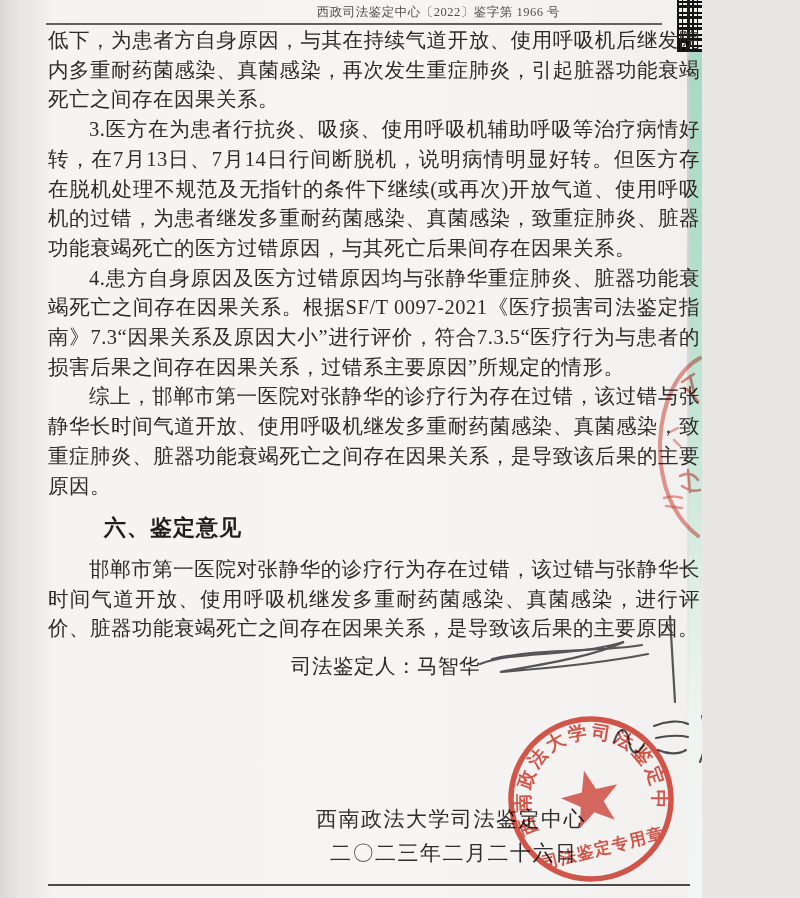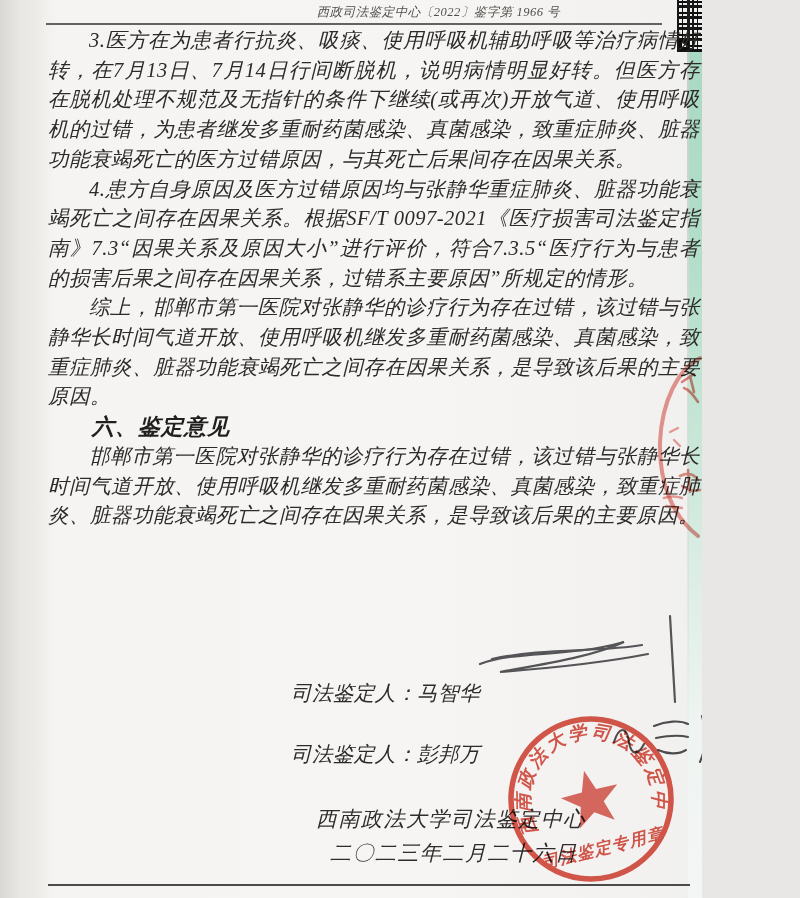--- a/index.html
+++ b/index.html
@@ -1,18 +1,18 @@
 <!DOCTYPE html>
 <html><head>
 <meta charset="utf-8">
 <style>
   html,body{margin:0;padding:0;}
   body{width:800px;height:898px;background:#e8e7e5;font-family:"Liberation Serif","DejaVu Serif",serif;}
   .page{position:relative;width:702px;height:898px;overflow:hidden;
-        background:linear-gradient(90deg,#dedcd9 0%,#eceae7 4%,#f5f4f2 8%,#f6f5f3 60%,#f2f1ef 96%,#eef0ee 100%);font-style:italic;}
+        background:linear-gradient(90deg,#dedcd9 0%,#eceae7 4%,#f5f4f2 8%,#f6f5f3 60%,#f2f1ef 96%,#eef0ee 100%);}
   
   .edge-shadow-left{position:absolute;left:0;top:0;bottom:0;width:46px;
         background:linear-gradient(90deg,#d9d8d5 0%,#e9e8e5 45%,rgba(246,245,243,0) 100%);}
   
   .green-strip{position:absolute;right:0;top:0;bottom:0;width:14px;
         background:linear-gradient(180deg,#a7d8c1 0%,#b2deca 28%,#c6e6d6 48%,#dfeee7 66%,#eef4f1 80%,#f4f6f5 100%);}
   .strip-border{position:absolute;right:13px;top:0;bottom:0;width:2px;
         background:linear-gradient(180deg,#c9ccc8 0%,#d8dad6 40%,rgba(230,230,228,0) 85%);}
 
   .doc-number{position:absolute;top:4px;right:142px;font-size:12.5px;color:#4f4e4a;
@@ -25,25 +25,25 @@
         repeating-linear-gradient(90deg,#161616 0 2px,transparent 2px 5px,#101010 5px 6px,transparent 6px 10px,#1d1d1d 10px 13px,transparent 13px 15px),
         repeating-linear-gradient(0deg,#141414 0 3px,#ececea 3px 5px,#0e0e0e 5px 7px,#f0f0ee 7px 11px);
       }
   .qr::after{content:"";position:absolute;left:2px;bottom:2px;width:10px;height:10px;
       border:3px solid #0d0d0d;background:#f4f4f2;box-sizing:border-box;}
 
   .content{position:absolute;left:48px;top:26px;width:652px;font-size:20.5px;line-height:29.7px;
         letter-spacing:.5px;color:#2d2b29;text-align:justify;text-justify:inter-character;}
   .content p{margin:0;text-indent:2em;}
   .content p.cont{text-indent:0;}
-  .content .sec-heading{margin:0;font-size:22px;line-height:29.7px;font-weight:700;color:#211f1d;letter-spacing:1px;}
+  .content .sec-heading{margin:12px;font-size:22px;line-height:29.7px;font-weight:700;color:#211f1d;letter-spacing:1px;}
 
   .signatures{position:absolute;left:263px;top:650px;font-size:20.5px;line-height:33.5px;
         color:#2d2b29;letter-spacing:.5px;white-space:nowrap;}
-  .signatures .name-line{padding-left:28px;margin-top:27px;}
+  .signatures .name-line{padding-left:28px;}
 
   .footer{position:absolute;left:316px;top:803px;font-size:21px;line-height:33.5px;
         color:#2f2d2b;letter-spacing:1.5px;white-space:nowrap;}
   .footer .date-line{padding-left:14px;}
 
   .sig-svg{position:absolute;}
   .seal{position:absolute;left:506px;top:714px;mix-blend-mode:multiply;}
   .edge-stamp{position:absolute;right:0;top:330px;mix-blend-mode:multiply;}
 </style>
 </head>
@@ -53,30 +53,30 @@
 
   <div class="edge-shadow-left"></div>
   <div class="green-strip"></div>
   <div class="strip-border"></div>
 
   <div class="doc-number">西政司法鉴定中心〔2022〕鉴字第 1966 号</div>
   <div class="rule-top"></div>
   <div class="qr"></div>
 
   <div class="content">
+    <p class="cont">低下，为患者方自身原因，与其在持续气道开放、使用呼吸机后继发院内多重耐药菌感染、真菌感染，再次发生重症肺炎，引起脏器功能衰竭死亡之间存在因果关系。</p>
     <p>3.医方在为患者行抗炎、吸痰、使用呼吸机辅助呼吸等治疗病情好转，在7月13日、7月14日行间断脱机，说明病情明显好转。但医方存在脱机处理不规范及无指针的条件下继续(或再次)开放气道、使用呼吸机的过错，为患者继发多重耐药菌感染、真菌感染，致重症肺炎、脏器功能衰竭死亡的医方过错原因，与其死亡后果间存在因果关系。</p>
     <p>4.患方自身原因及医方过错原因均与张静华重症肺炎、脏器功能衰竭死亡之间存在因果关系。根据SF/T 0097-2021《医疗损害司法鉴定指南》7.3“因果关系及原因大小”进行评价，符合7.3.5“医疗行为与患者的损害后果之间存在因果关系，过错系主要原因”所规定的情形。</p>
     <p>综上，邯郸市第一医院对张静华的诊疗行为存在过错，该过错与张静华长时间气道开放、使用呼吸机继发多重耐药菌感染、真菌感染，致重症肺炎、脏器功能衰竭死亡之间存在因果关系，是导致该后果的主要原因。</p>
     <p class="sec-heading">六、鉴定意见</p>
-    <p>邯郸市第一医院对张静华的诊疗行为存在过错，该过错与张静华长时间气道开放、使用呼吸机继发多重耐药菌感染、真菌感染，致重症肺炎、脏器功能衰竭死亡之间存在因果关系，是导致该后果的主要原因。</p>
+    <p>邯郸市第一医院对张静华的诊疗行为存在过错，该过错与张静华长时间气道开放、使用呼吸机继发多重耐药菌感染、真菌感染，进行评价、脏器功能衰竭死亡之间存在因果关系，是导致该后果的主要原因。</p>
   </div>
 
   <div class="signatures">
     <div class="name-line">司法鉴定人：马智华</div>
-    <div class="name-line">司法鉴定人：彭邦万</div>
   </div>
 
   <svg class="sig-svg" style="left:462px;top:612px;" width="235" height="95" viewBox="0 0 235 95">
     <g fill="none" stroke="#3a3a3e" stroke-width="2.2" stroke-linecap="round" opacity="0.85">
       <path d="M18,52 C55,38 105,46 162,30 C128,46 70,54 38,60 C90,56 150,49 186,42"></path>
       <path d="M30,47 C80,36 140,40 180,33"></path>
       <path d="M208,4 L213,90"></path>
     </g>
   </svg>
 

